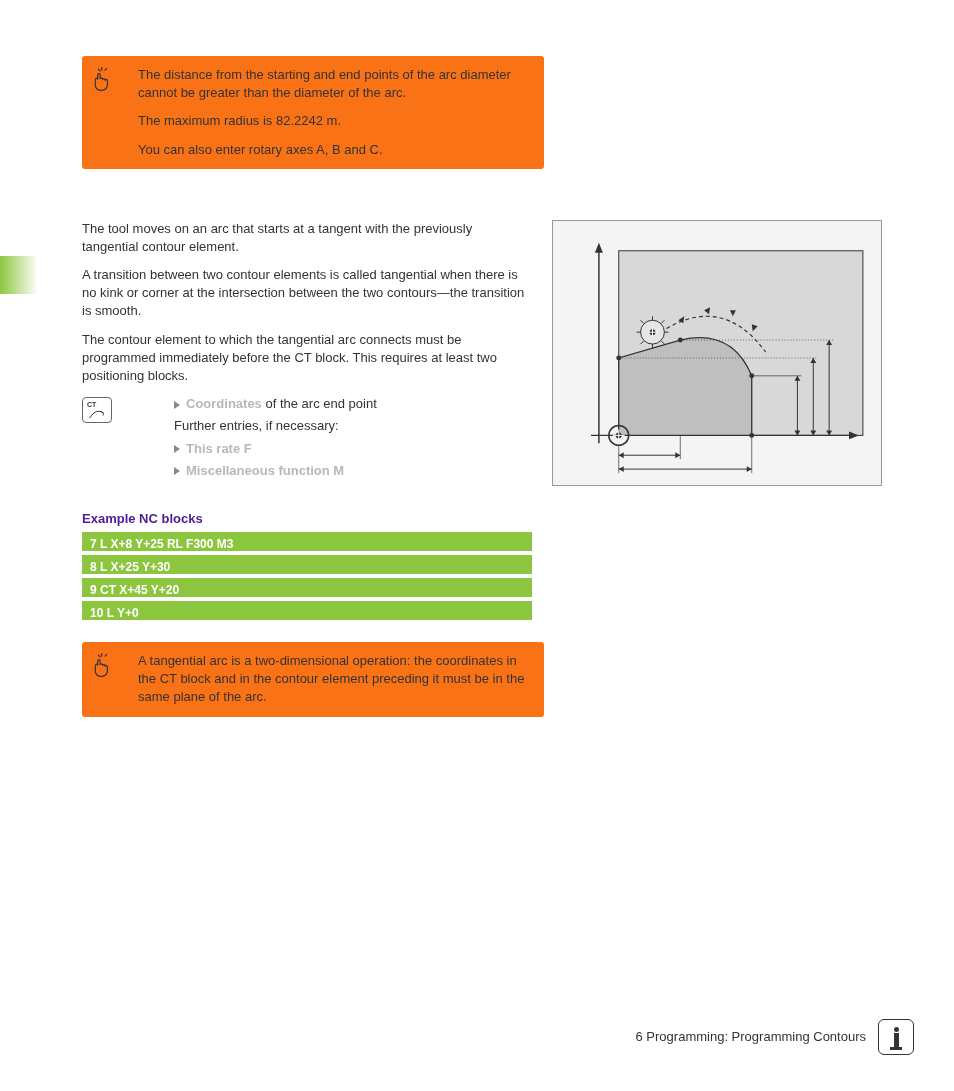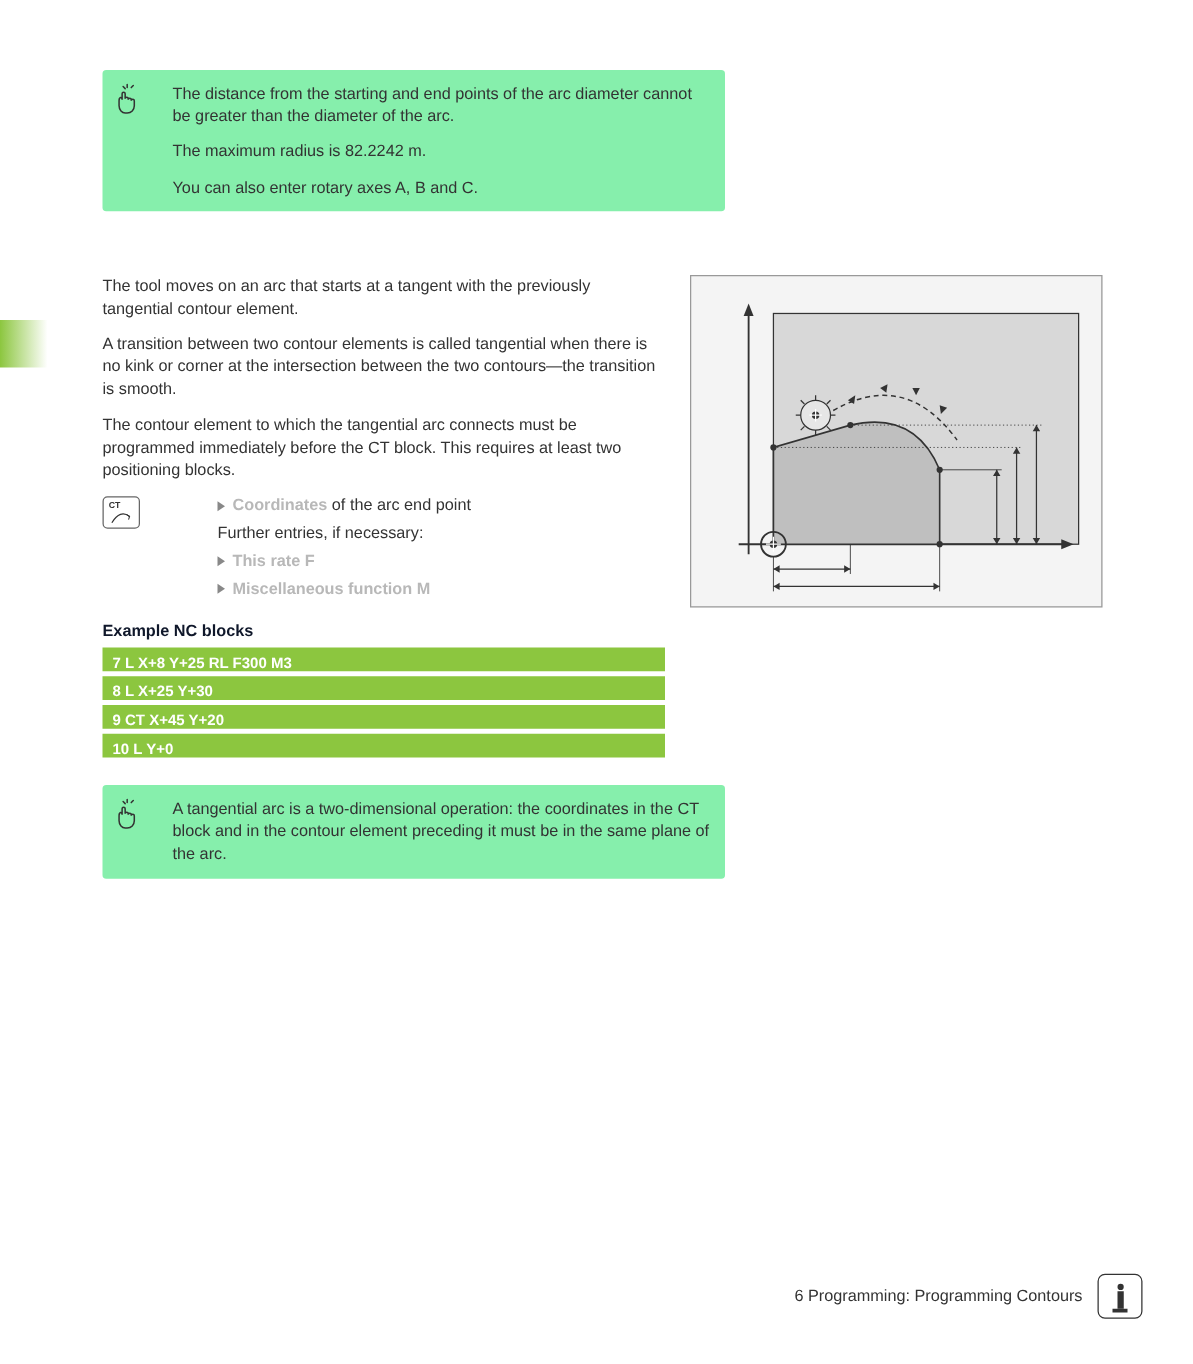--- a/index.html
+++ b/index.html
@@ -21,26 +21,26 @@
   }
   .green-gradient-tab {
     position: absolute;
     left: 0;
     top: 256px;
     width: 38px;
     height: 38px;
     background: linear-gradient(to right, #8cc63f, #ffffff);
   }
   .note-box {
-    background: #86efac;
+    background: #f97316;
     border-radius: 3px;
     padding: 10px 12px 10px 12px;
     position: relative;
     margin-bottom: 14px;
-    width: 498px;
+    width: 462px;
   }
   .note-box .note-icon {
     position: absolute;
     left: 10px;
     top: 10px;
   }
   .note-box .note-text {
     margin-left: 44px;
   }
   .note-box .note-text p {
@@ -71,21 +71,21 @@
   }
 
   p.body {
     margin-bottom: 10px;
     width: 450px;
   }
 
   .key-row {
     display: flex;
     margin-top: 8px;
-    margin-bottom: 12px;
+    margin-bottom: 26px;
   }
   .ct-key {
     width: 30px;
     height: 26px;
     border: 1px solid #666;
     border-radius: 4px;
     display: flex;
     flex-direction: column;
     align-items: center;
     justify-content: center;
@@ -113,21 +113,21 @@
     width: 0; height: 0;
     border-top: 4px solid transparent;
     border-bottom: 4px solid transparent;
     border-left: 6px solid #888;
     margin-right: 6px;
     vertical-align: middle;
   }
   .light-label { color: #b8b8b8; font-weight: bold; }
 
   .nc-heading {
-    color: #0f172a;
+    color: #4c1d95;
     font-weight: bold;
     margin-top: 12px;
     margin-bottom: 4px;
     font-size: 13px;
   }
   .nc-block {
     background: #8cc63f;
     color: #fff;
     font-weight: bold;
     font-size: 12px;

